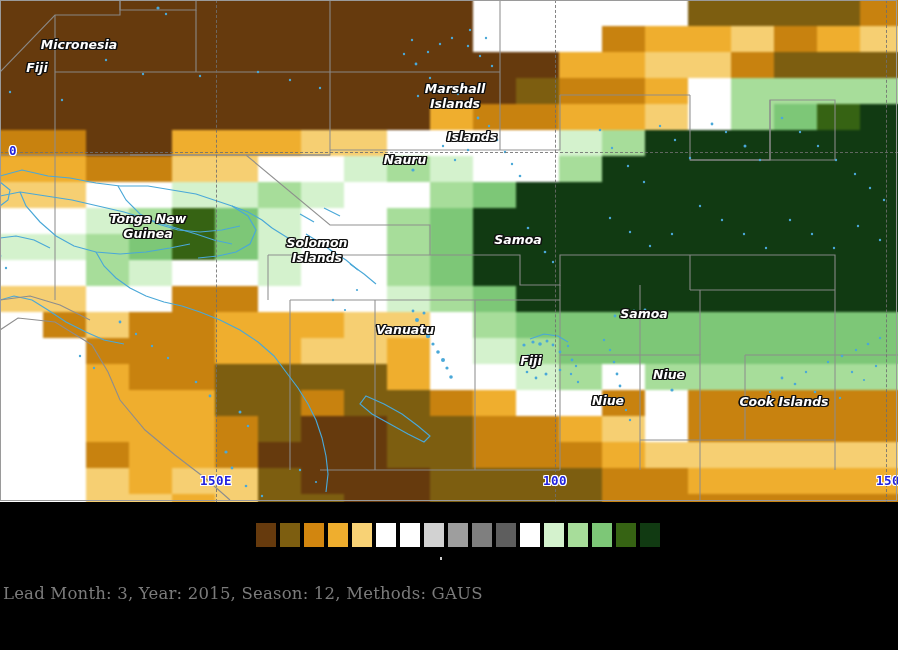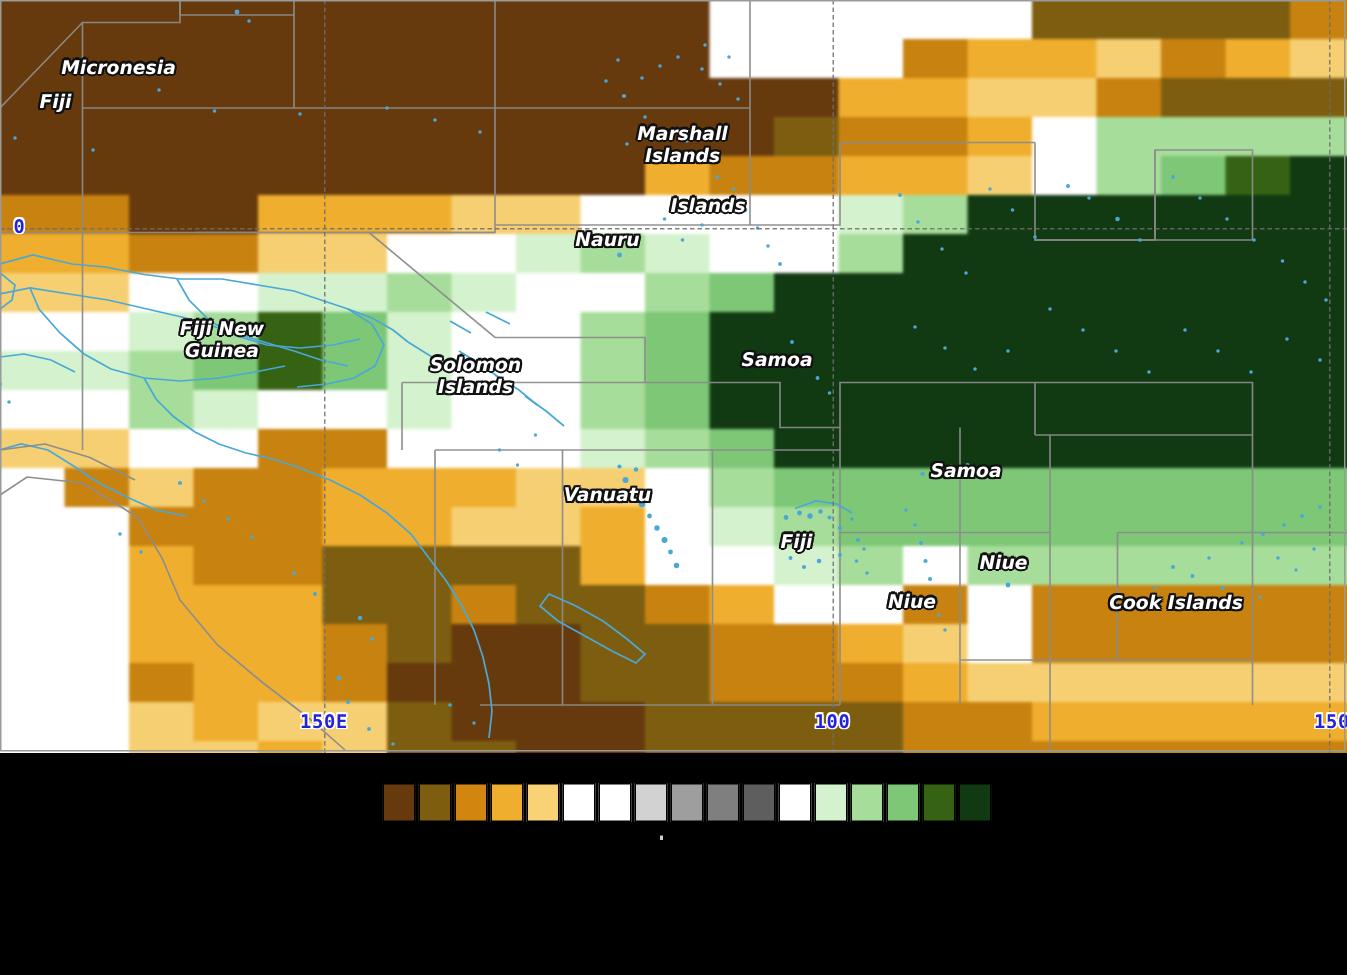--- a/index.html
+++ b/index.html
@@ -851,21 +851,21 @@
           <div>Marshall</div>
           <div>Islands</div>
         </div>
         <div class="place" style="left: 472px; top: 129px;">
           <div>Islands</div>
         </div>
         <div class="place" style="left: 405px; top: 152px;">
           <div>Nauru</div>
         </div>
         <div class="place" style="left: 148px; top: 211px;">
-          <div>Fiji New</div>
+          <div>Tonga New</div>
           <div>Guinea</div>
         </div>
         <div class="place" style="left: 317px; top: 235px;">
           <div>Solomon</div>
           <div>Islands</div>
         </div>
         <div class="place" style="left: 518px; top: 232px;">
           <div>Samoa</div>
         </div>
         <div class="place" style="left: 644px; top: 306px;">
@@ -907,15 +907,16 @@
         <div class="swatch" style="background: rgb(212, 242, 205);"></div>
         <div class="swatch" style="background: rgb(167, 221, 154);"></div>
         <div class="swatch" style="background: rgb(125, 199, 119);"></div>
         <div class="swatch" style="background: rgb(54, 99, 19);"></div>
         <div class="swatch" style="background: rgb(17, 58, 18);"></div>
       </div>
     <div id="legend-tick"></div>
   </div>
 
   <div id="footer">
+    <div id="footer-title">Lead Month: 3, Year: 2015, Season: 12, Methods: GAUS</div>
   </div>
 
 </div>
 
 </body></html>

